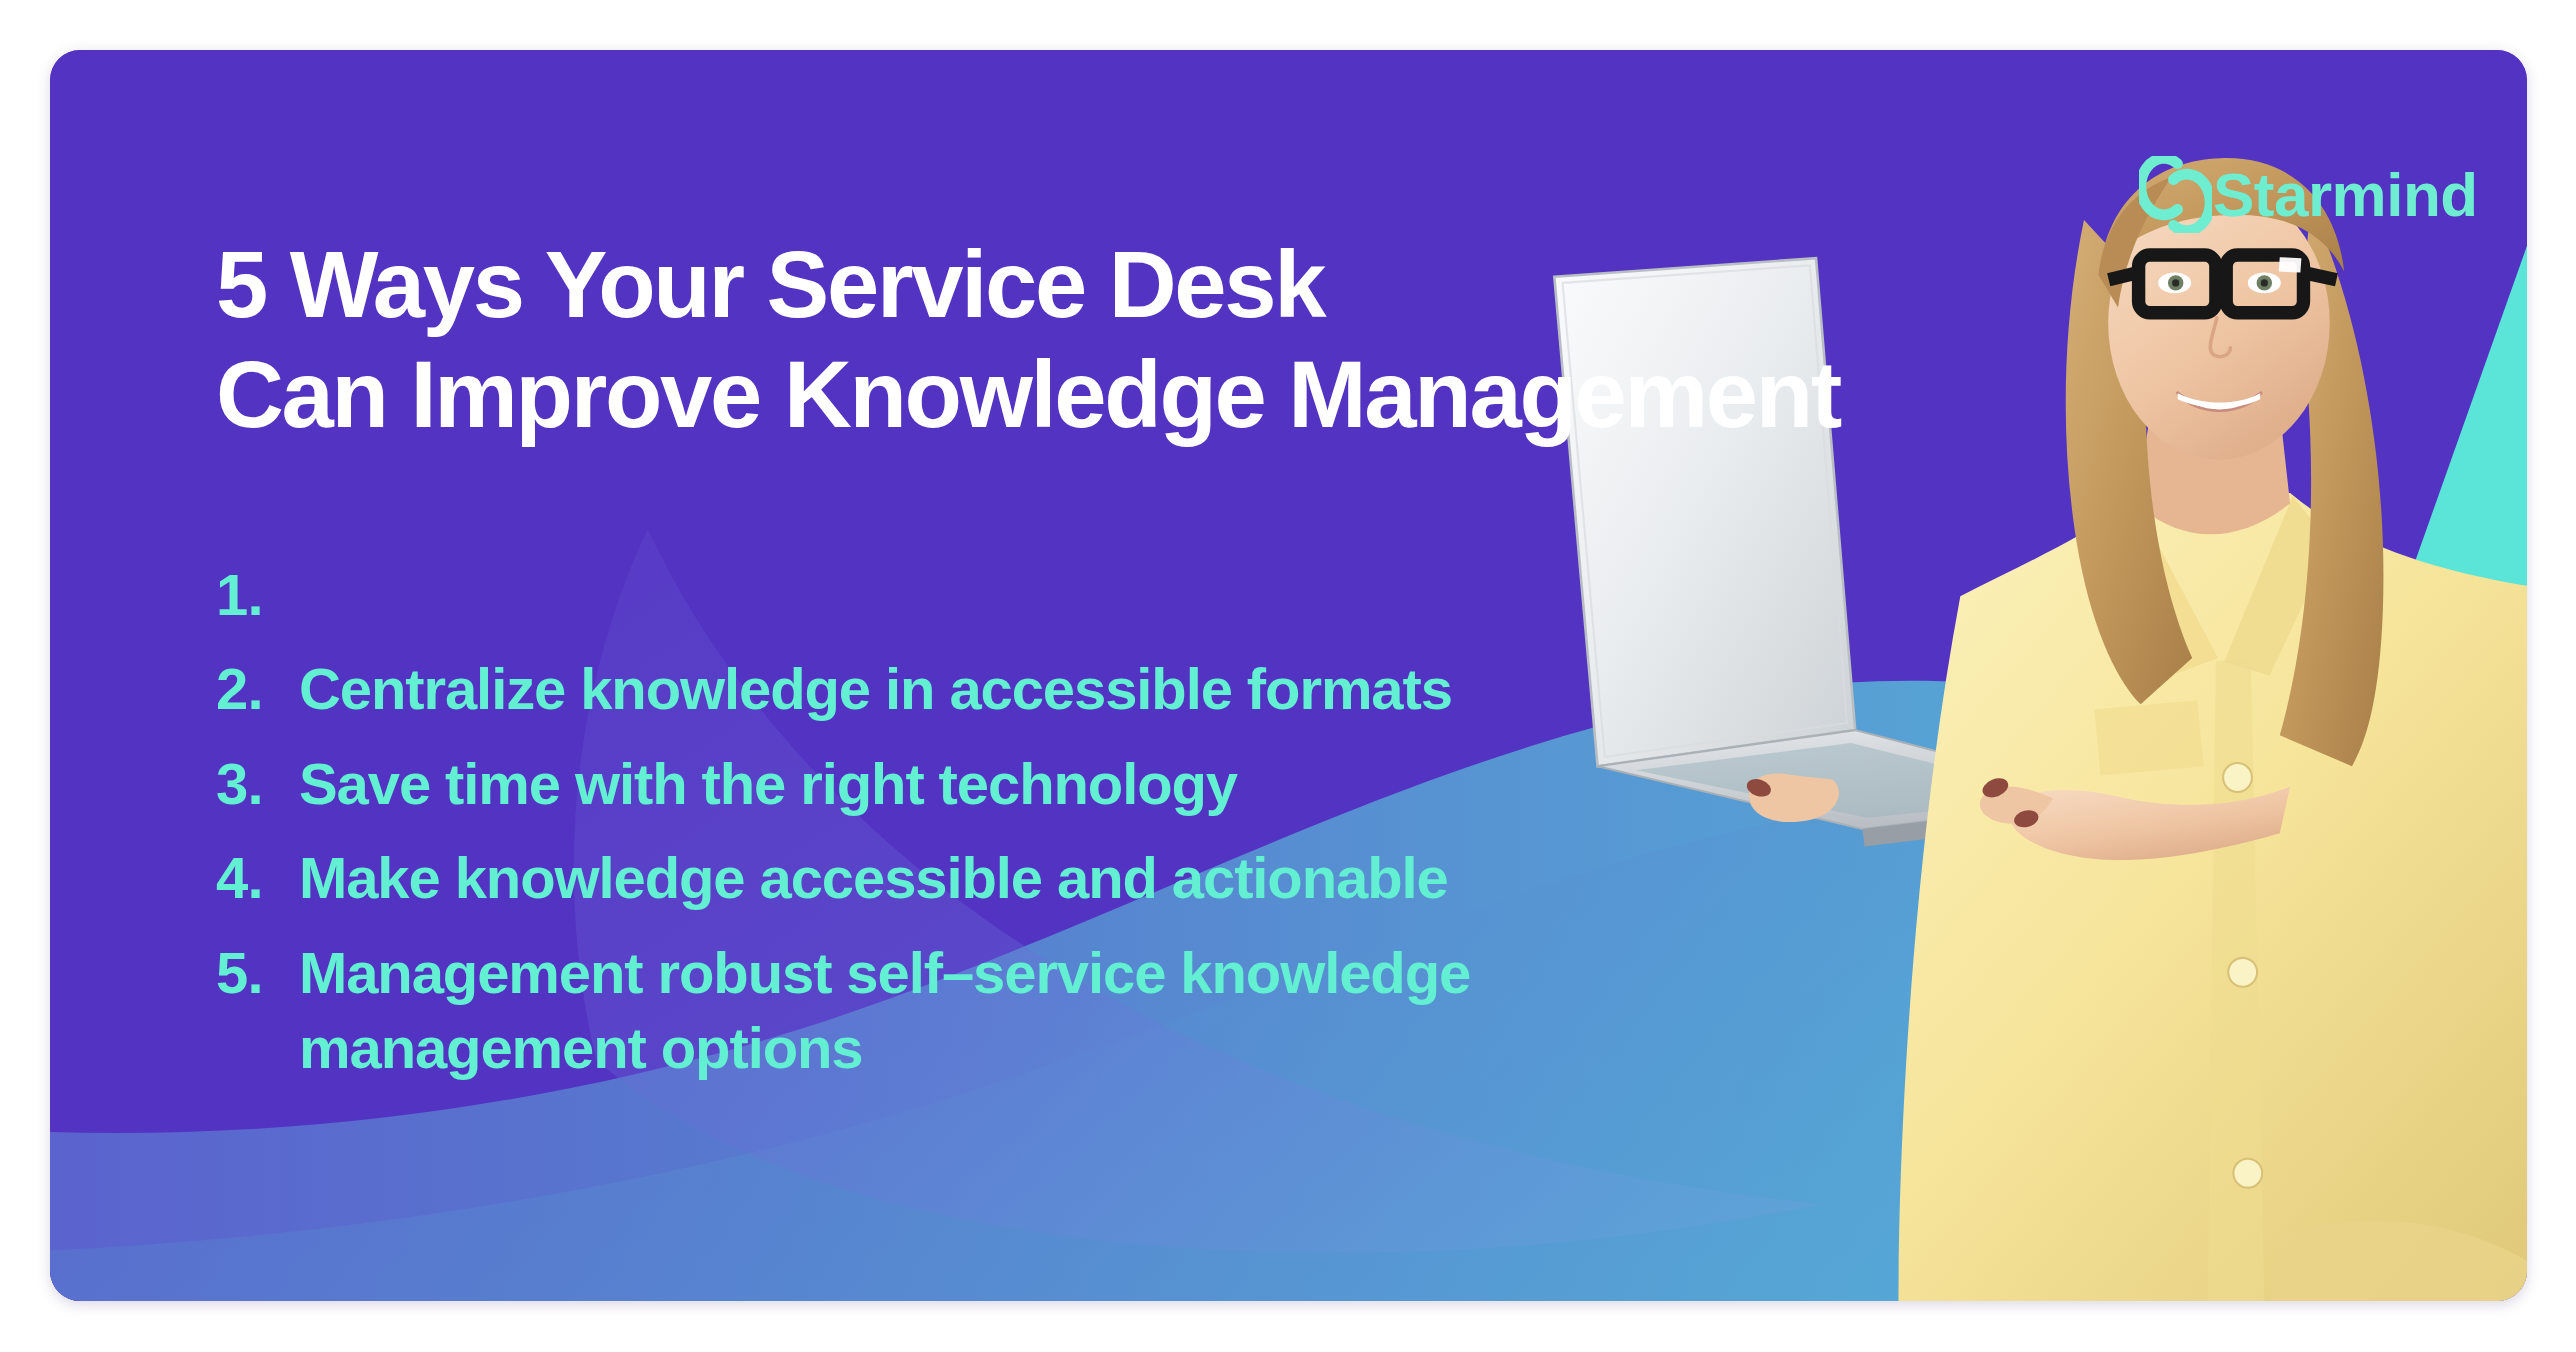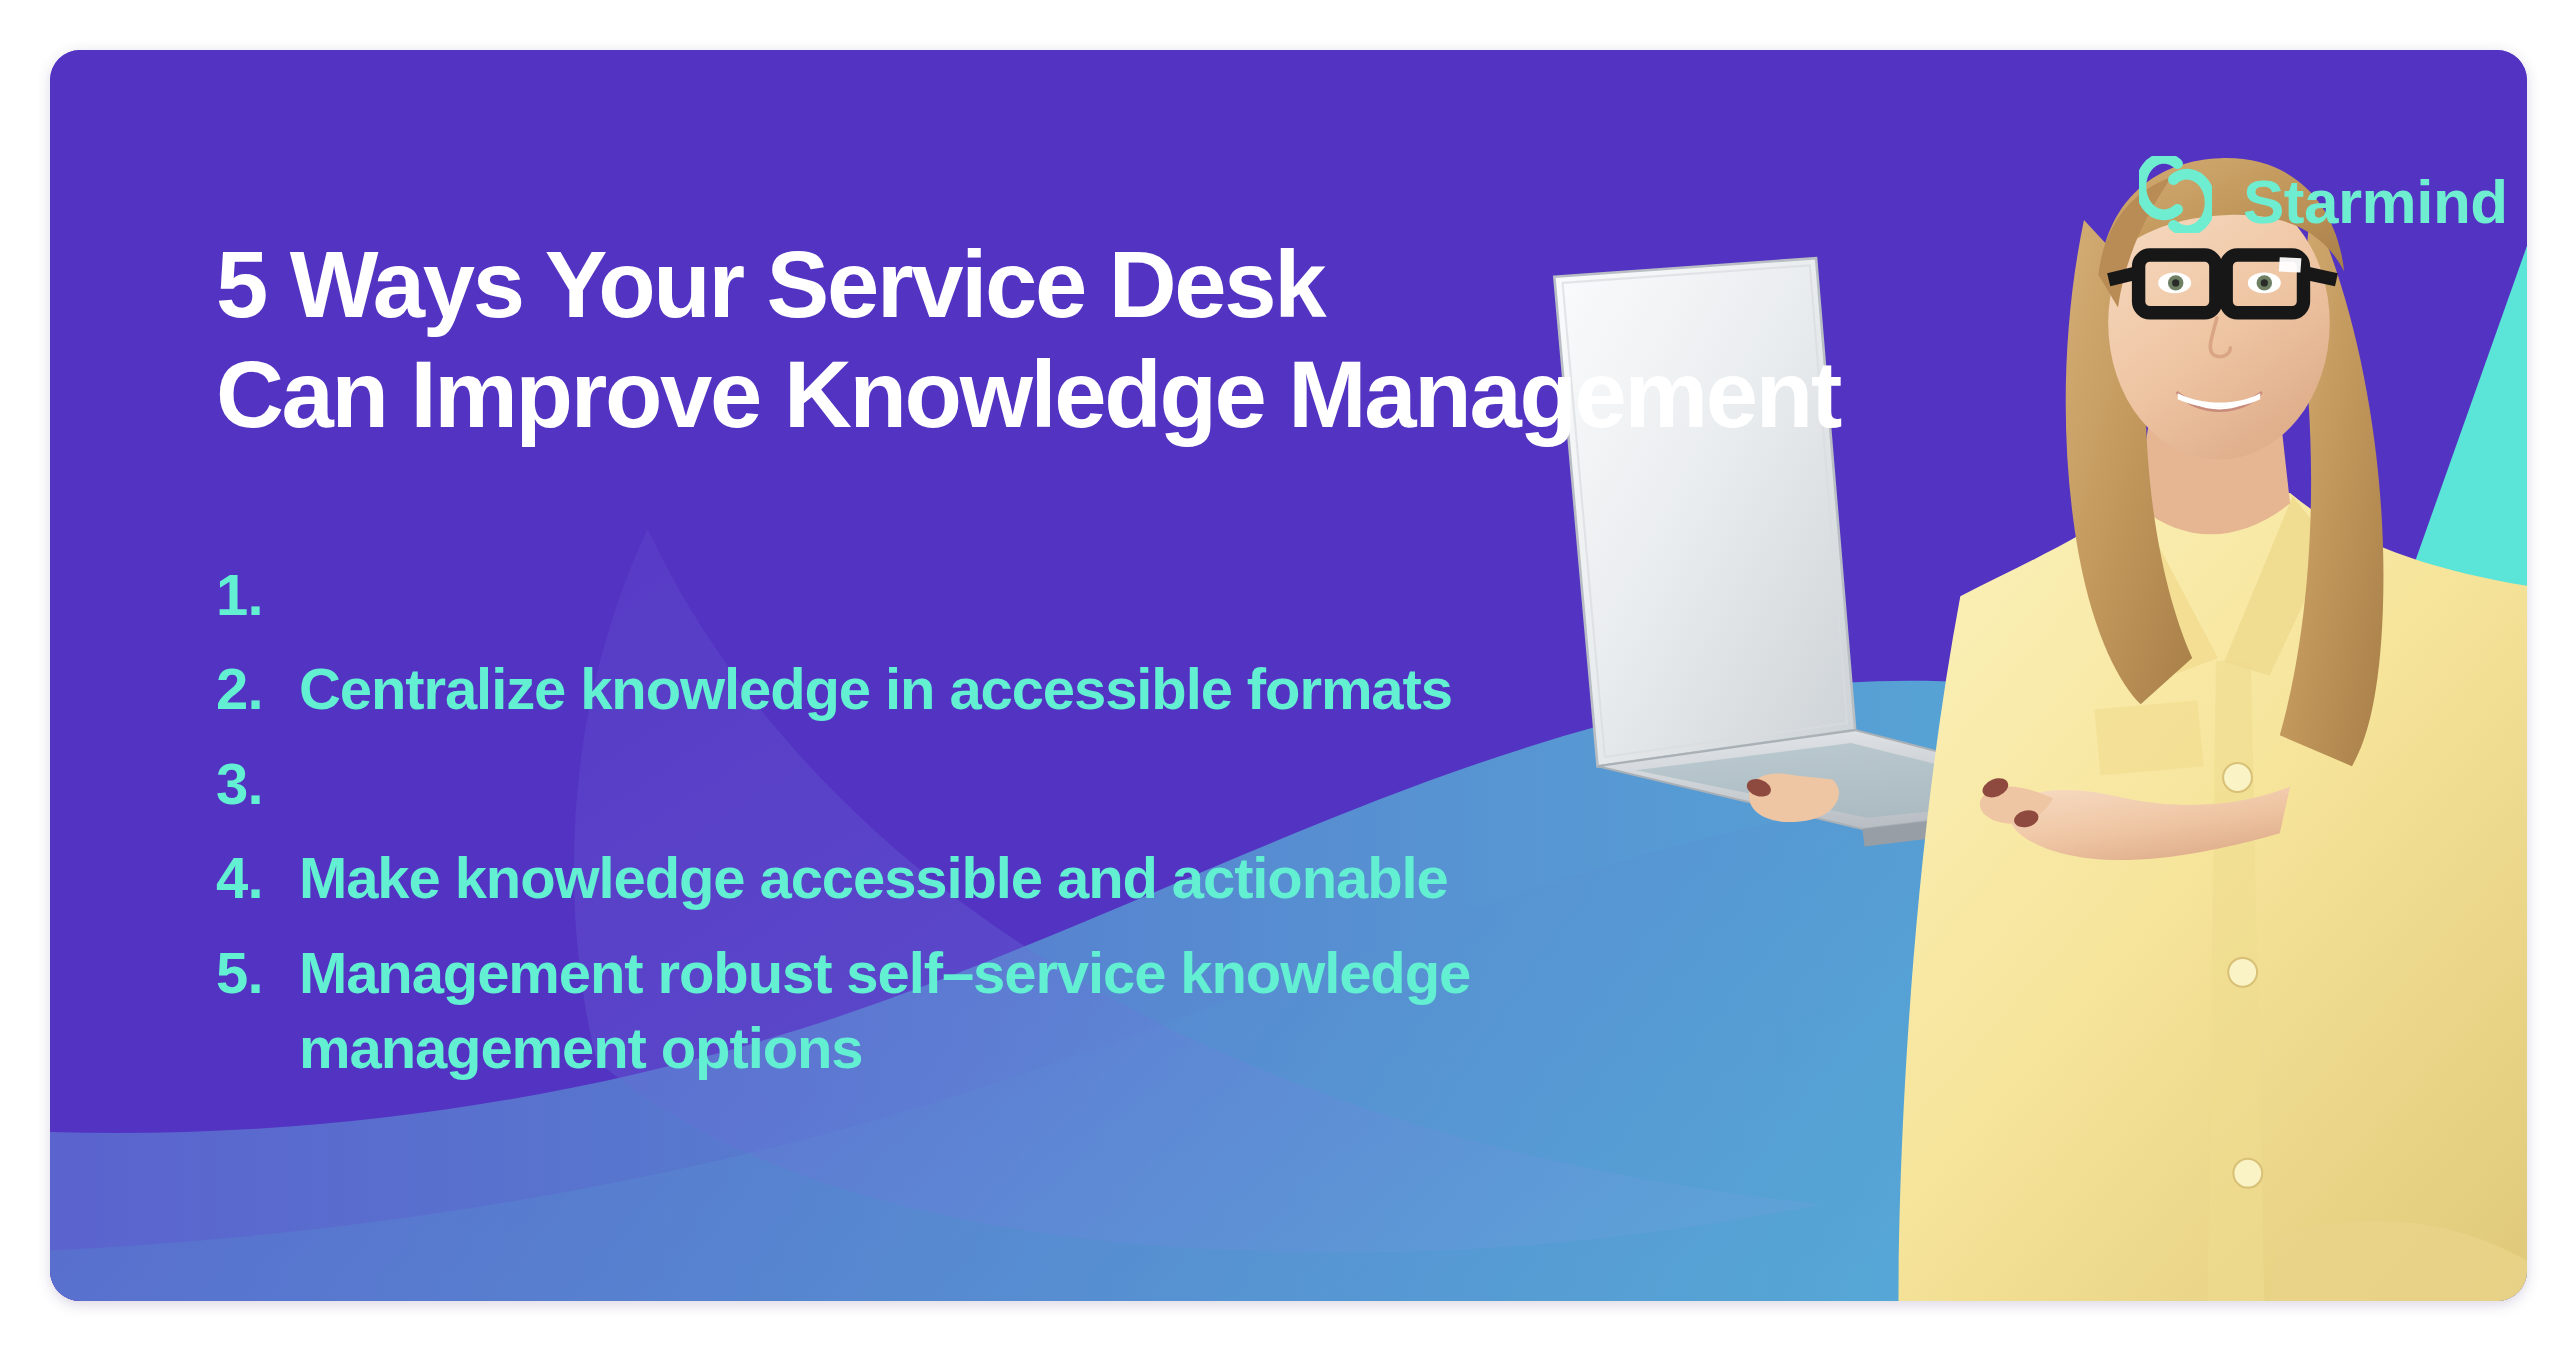--- a/index.html
+++ b/index.html
@@ -45,22 +45,22 @@
   }
 
   
   #logo {
     position: absolute;
     left: 2089px;
     top: 106px;
     width: 355px;
     height: 77px;
     display: flex;
-    align-items: flex-end;
-    gap: 31px;
+    align-items: center;
+    gap: 1px;
   }
   #logo-mark {
     width: 73px;
     height: 77px;
     flex: 0 0 auto;
   }
   #logo-word {
     color: #6FEDD0;
     font-size: 62px;
     font-weight: 700;
@@ -337,20 +337,21 @@
     <ol id="ways-list">
       <li class="way-item">
         <span class="way-num">1.</span>
       </li>
       <li class="way-item">
         <span class="way-num">2.</span>
         <span class="way-text">Centralize knowledge in accessible formats</span>
       </li>
       <li class="way-item">
         <span class="way-num">3.</span>
+        <span class="way-text">Save time with the right technology</span>
       </li>
       <li class="way-item">
         <span class="way-num">4.</span>
         <span class="way-text">Make knowledge accessible and actionable</span>
       </li>
       <li class="way-item">
         <span class="way-num">5.</span>
         <span class="way-text">Management robust self–service knowledge management options</span>
       </li>
     </ol>

